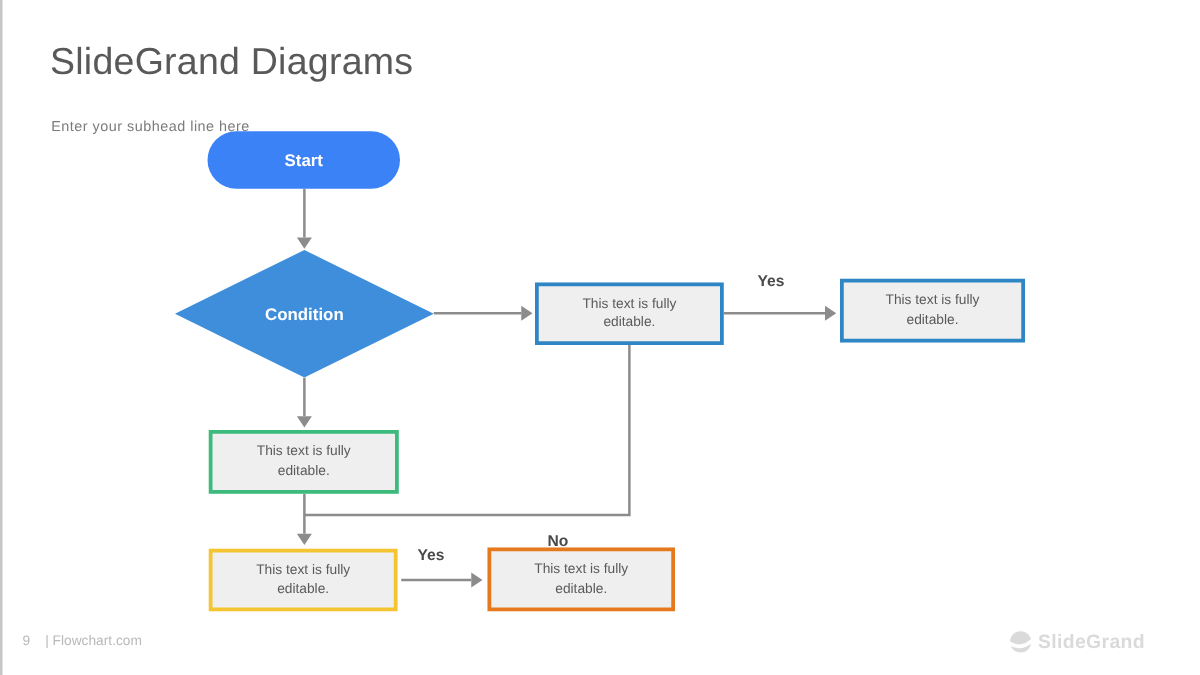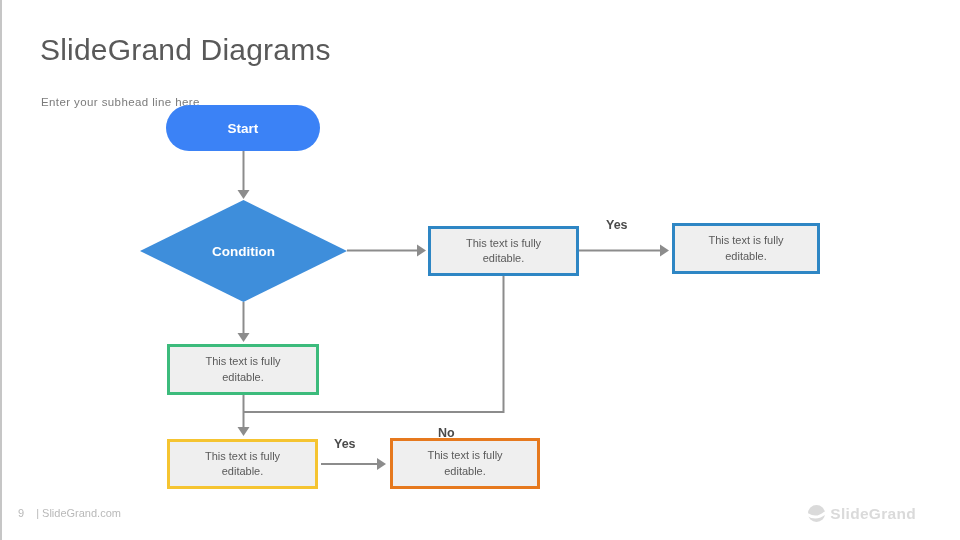--- a/index.html
+++ b/index.html
@@ -98,21 +98,21 @@
 
   <div class="node process p-orange">
     <div class="txt">This text is fully editable.</div>
   </div>
 
   <div class="edge-label lbl-yes-top">Yes</div>
   <div class="edge-label lbl-no">No</div>
   <div class="edge-label lbl-yes-bottom">Yes</div>
 
   <div class="footer-left">
-    <span class="page-no">9</span><span>| SlideGrand.com</span>
+    <span class="page-no">9</span><span>| Flowchart.com</span>
   </div>
 
   <div class="brand">
     <svg width="19" height="19" viewBox="0 0 19 19">
       <circle cx="9.5" cy="9.5" r="8.5" fill="#dadada"></circle>
       <path d="M0.5 10.5 Q 9.5 16.5 18.5 8.5" stroke="#ffffff" stroke-width="3" fill="none"></path>
     </svg>
     <span class="brand-text">SlideGrand</span>
   </div>
 

